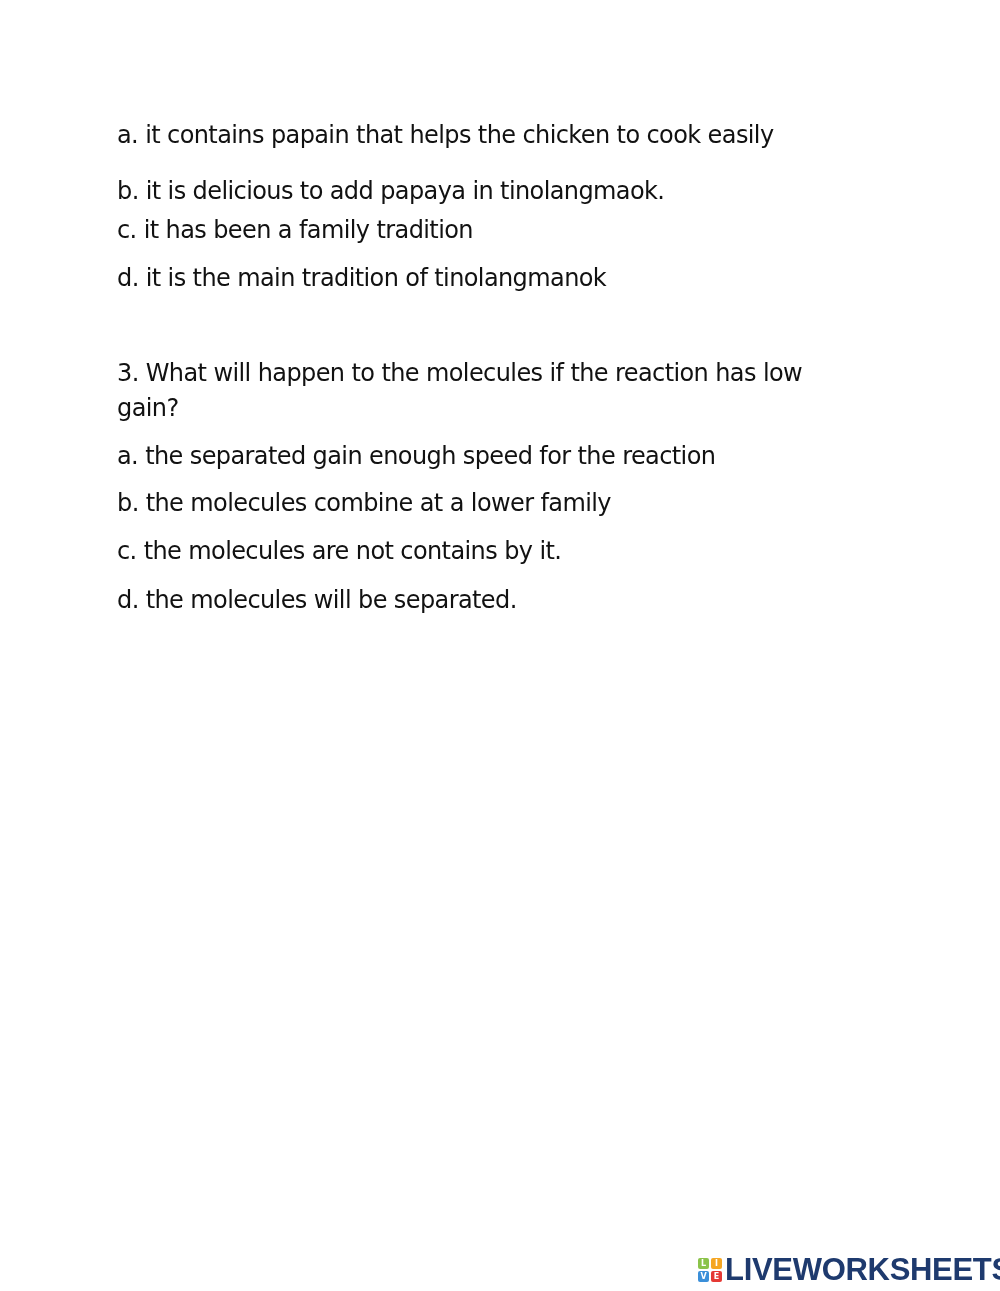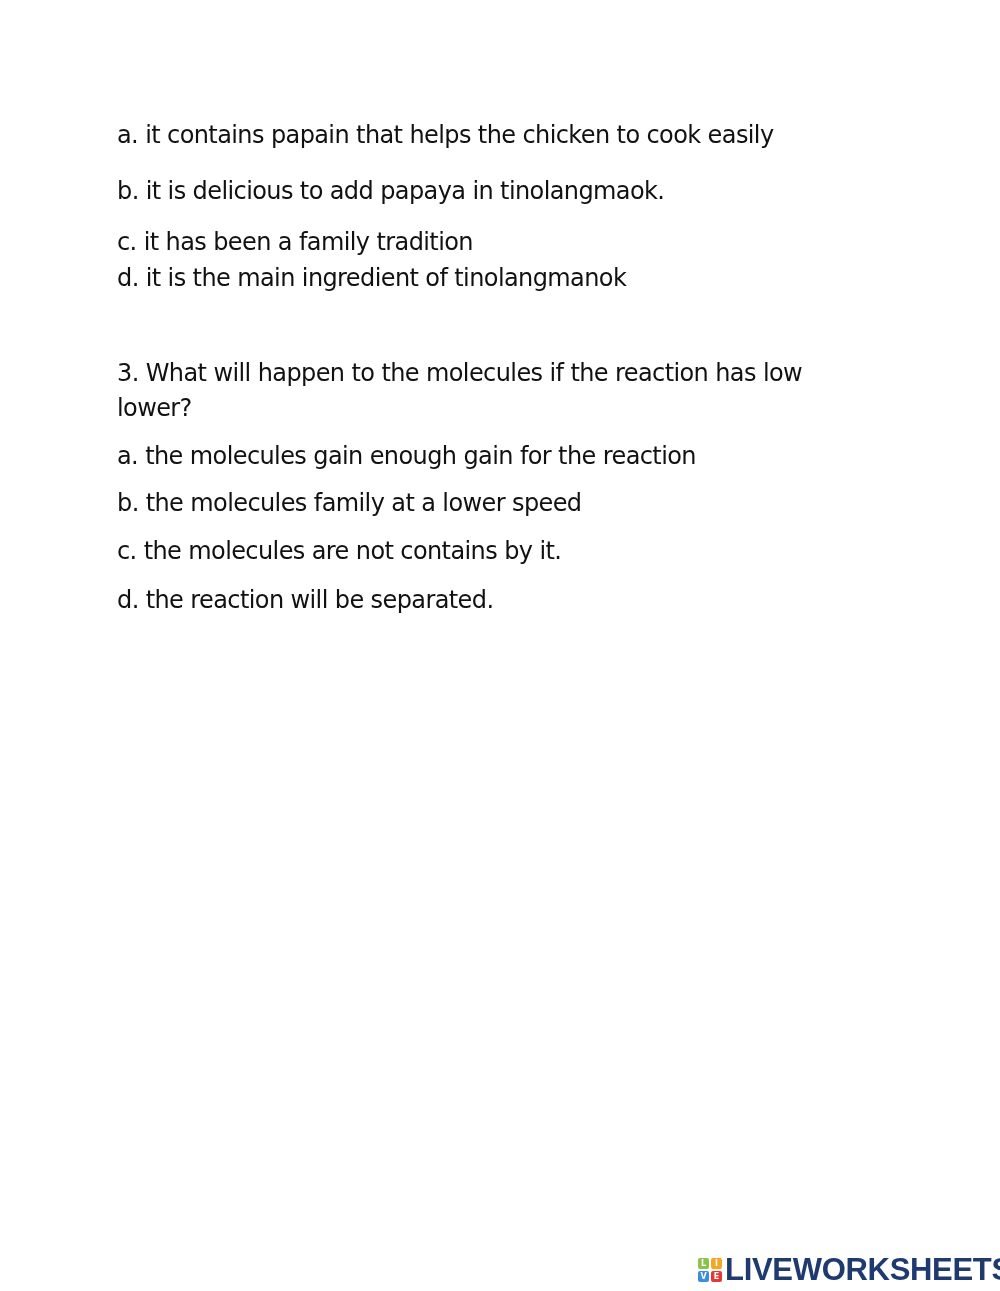--- a/index.html
+++ b/index.html
@@ -11,29 +11,29 @@
   .tile { width: 11px; height: 11px; border-radius: 2px; color: #fff; font-size: 8px; font-weight: bold;
           display: flex; align-items: center; justify-content: center; font-family: "DejaVu Sans", sans-serif; }
   .logo-text { font-family: "Liberation Sans", sans-serif; font-weight: bold; font-size: 31px; color: #1e3a6e; letter-spacing: -0.3px; }
 </style>
 </head>
 <body>
 
 <div>
   <div class="line" style="top:120px">a. it contains papain that helps the chicken to cook easily</div>
   <div class="line" style="top:176px">b. it is delicious to add papaya in tinolangmaok.</div>
-  <div class="line" style="top:227px">c. it has been a family tradition</div>
-  <div class="line" style="top:263px">d. it is the main ingredient of tinolangmanok</div>
+  <div class="line" style="top:215px">c. it has been a family tradition</div>
+  <div class="line" style="top:263px">d. it is the main tradition of tinolangmanok</div>
 
   <div class="line" style="top:358px">3. What will happen to the molecules if the reaction has low</div>
-  <div class="line" style="top:393px">lower?</div>
-  <div class="line" style="top:441px">a. the molecules gain enough gain for the reaction</div>
-  <div class="line" style="top:488px">b. the molecules family at a lower speed</div>
+  <div class="line" style="top:393px">gain?</div>
+  <div class="line" style="top:441px">a. the separated gain enough speed for the reaction</div>
+  <div class="line" style="top:488px">b. the molecules combine at a lower family</div>
   <div class="line" style="top:536px">c. the molecules are not contains by it.</div>
-  <div class="line" style="top:585px">d. the reaction will be separated.</div>
+  <div class="line" style="top:585px">d. the molecules will be separated.</div>
 </div>
 
 <div class="logo">
   <div class="tiles">
     <div class="tile" style="background:#8bc34a">L</div>
     <div class="tile" style="background:#f5a623">I</div>
     <div class="tile" style="background:#3b8fd9">V</div>
     <div class="tile" style="background:#e53935">E</div>
   </div>
   <span class="logo-text">LIVEWORKSHEETS</span>

